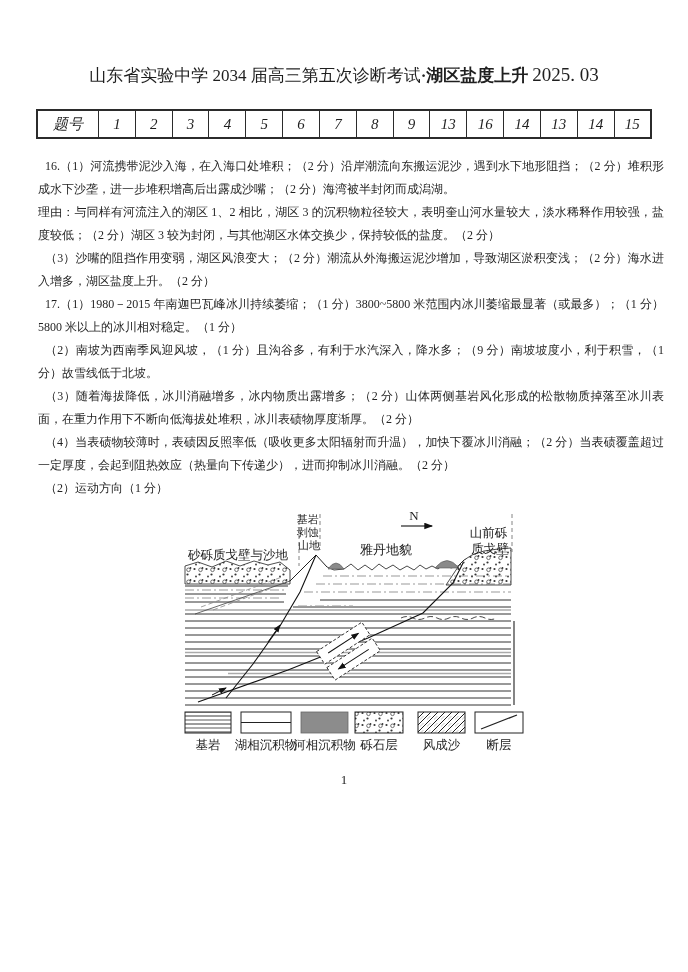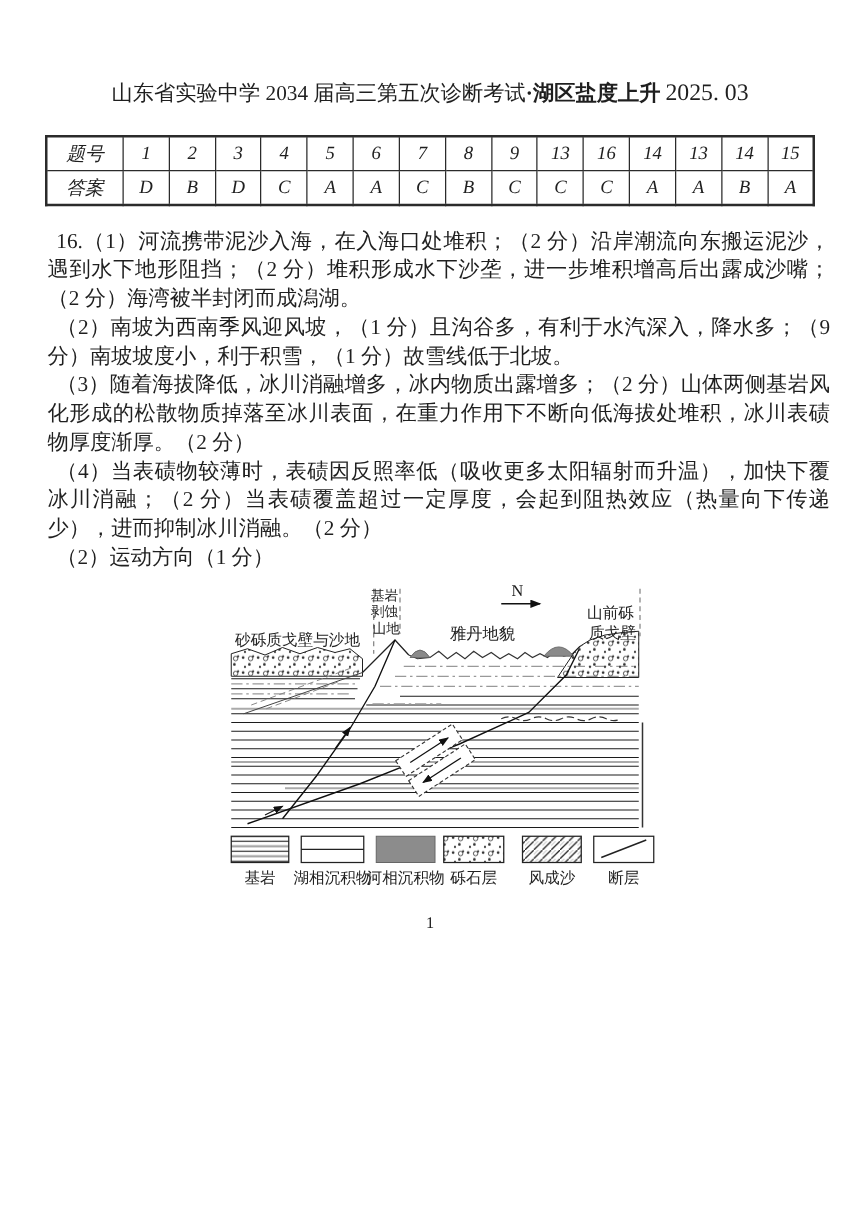--- a/index.html
+++ b/index.html
@@ -15,21 +15,21 @@
   .title .t-bold{font-weight:bold;}
   .title .t-date{font-size:19px;margin-left:4px;}
   table.ans{
     width:616px;margin:0 auto;border-collapse:collapse;border:2px solid #2b2b2b;
     table-layout:fixed;
   }
   table.ans td{
     border:1px solid #2b2b2b;text-align:center;height:26px;font-size:15px;padding:0;font-style:italic;
   }
   table.ans td.hd{width:60px;}
-  .body-text{padding:16px 24px 0 38px;font-size:17px;line-height:23px;text-align:justify;}
+  .body-text{padding:16px 24px 0 38px;font-size:12px;line-height:23px;text-align:justify;}
   .body-text p{margin:0;}
   .body-text p.ind{text-indent:7px;}
   .diagram-wrap{margin:6px 0 0 168px;width:380px;}
   svg text{fill:#222;font-family:"Liberation Serif","DejaVu Serif",serif;}
   .pageno{text-align:center;font-size:13px;margin-top:12px;}
 </style>
 </head>
 <body>
 
 <div class="page">
@@ -51,43 +51,28 @@
       <td>7</td>
       <td>8</td>
       <td>9</td>
       <td>13</td>
       <td>16</td>
       <td>14</td>
       <td>13</td>
       <td>14</td>
       <td>15</td>
     </tr>
-    <tr>
-      <td class="hd">答案</td>
-      <td>D</td>
-      <td>B</td>
-      <td>D</td>
-      <td>C</td>
-      <td>A</td>
-      <td>A</td>
-      <td>C</td>
-      <td>B</td>
-      <td>C</td>
-      <td>C</td>
-      <td>C</td>
-      <td>A</td>
-      <td>A</td>
-      <td>B</td>
-      <td>A</td>
-    </tr>
   </tbody>
     </table>
 
   <div class="body-text">
     <p class="ind">16.（1）河流携带泥沙入海，在入海口处堆积；（2 分）沿岸潮流向东搬运泥沙，遇到水下地形阻挡；（2 分）堆积形成水下沙垄，进一步堆积增高后出露成沙嘴；（2 分）海湾被半封闭而成潟湖。</p>
+    <p>理由：与同样有河流注入的湖区 1、2 相比，湖区 3 的沉积物粒径较大，表明奎山河水量较大，淡水稀释作用较强，盐度较低；（2 分）湖区 3 较为封闭，与其他湖区水体交换少，保持较低的盐度。（2 分）</p>
+    <p class="ind">（3）沙嘴的阻挡作用变弱，湖区风浪变大；（2 分）潮流从外海搬运泥沙增加，导致湖区淤积变浅；（2 分）海水进入增多，湖区盐度上升。（2 分）</p>
+    <p class="ind">17.（1）1980－2015 年南迦巴瓦峰冰川持续萎缩；（1 分）3800~5800 米范围内冰川萎缩最显著（或最多）；（1 分）5800 米以上的冰川相对稳定。（1 分）</p>
     <p class="ind">（2）南坡为西南季风迎风坡，（1 分）且沟谷多，有利于水汽深入，降水多；（9 分）南坡坡度小，利于积雪，（1 分）故雪线低于北坡。</p>
     <p class="ind">（3）随着海拔降低，冰川消融增多，冰内物质出露增多；（2 分）山体两侧基岩风化形成的松散物质掉落至冰川表面，在重力作用下不断向低海拔处堆积，冰川表碛物厚度渐厚。（2 分）</p>
     <p class="ind">（4）当表碛物较薄时，表碛因反照率低（吸收更多太阳辐射而升温），加快下覆冰川消融；（2 分）当表碛覆盖超过一定厚度，会起到阻热效应（热量向下传递少），进而抑制冰川消融。（2 分）</p>
     <p class="ind">（2）运动方向（1 分）</p>
   </div>
 
   <div class="diagram-wrap">
     <svg width="380" height="250" viewBox="0 0 380 250">
       <defs>
         <marker id="ah" markerWidth="9" markerHeight="8" refX="7" refY="3" orient="auto">

